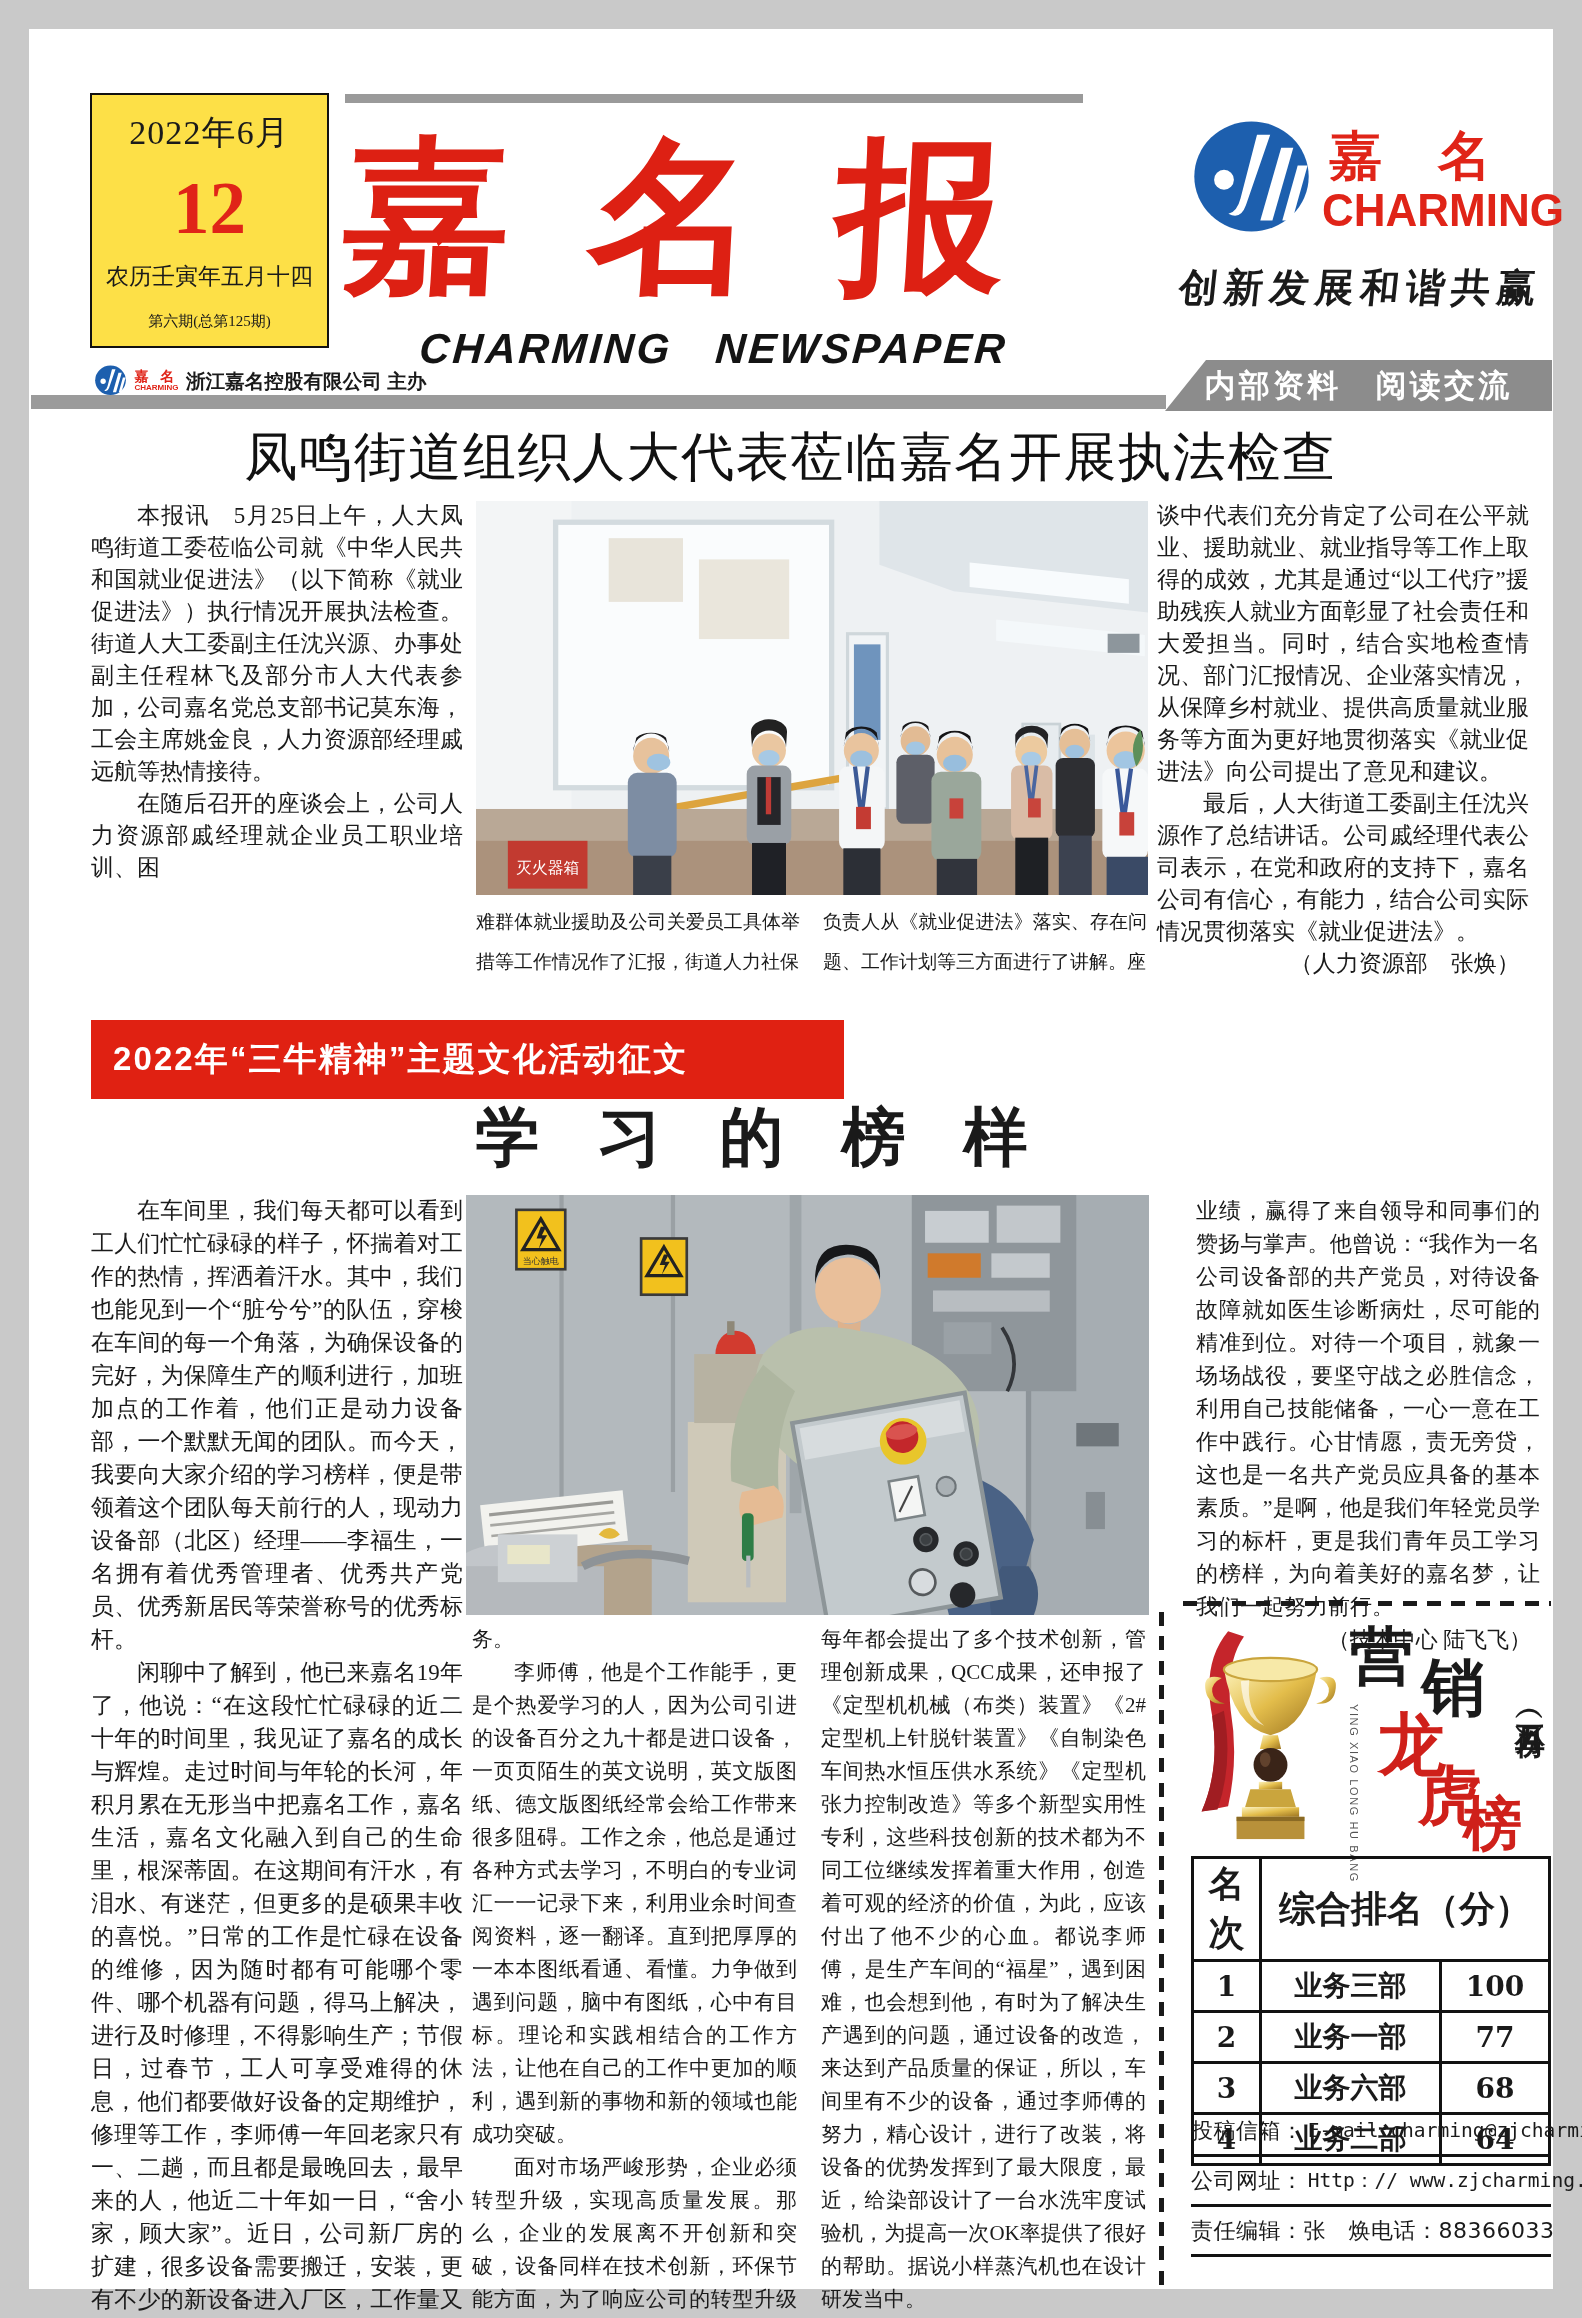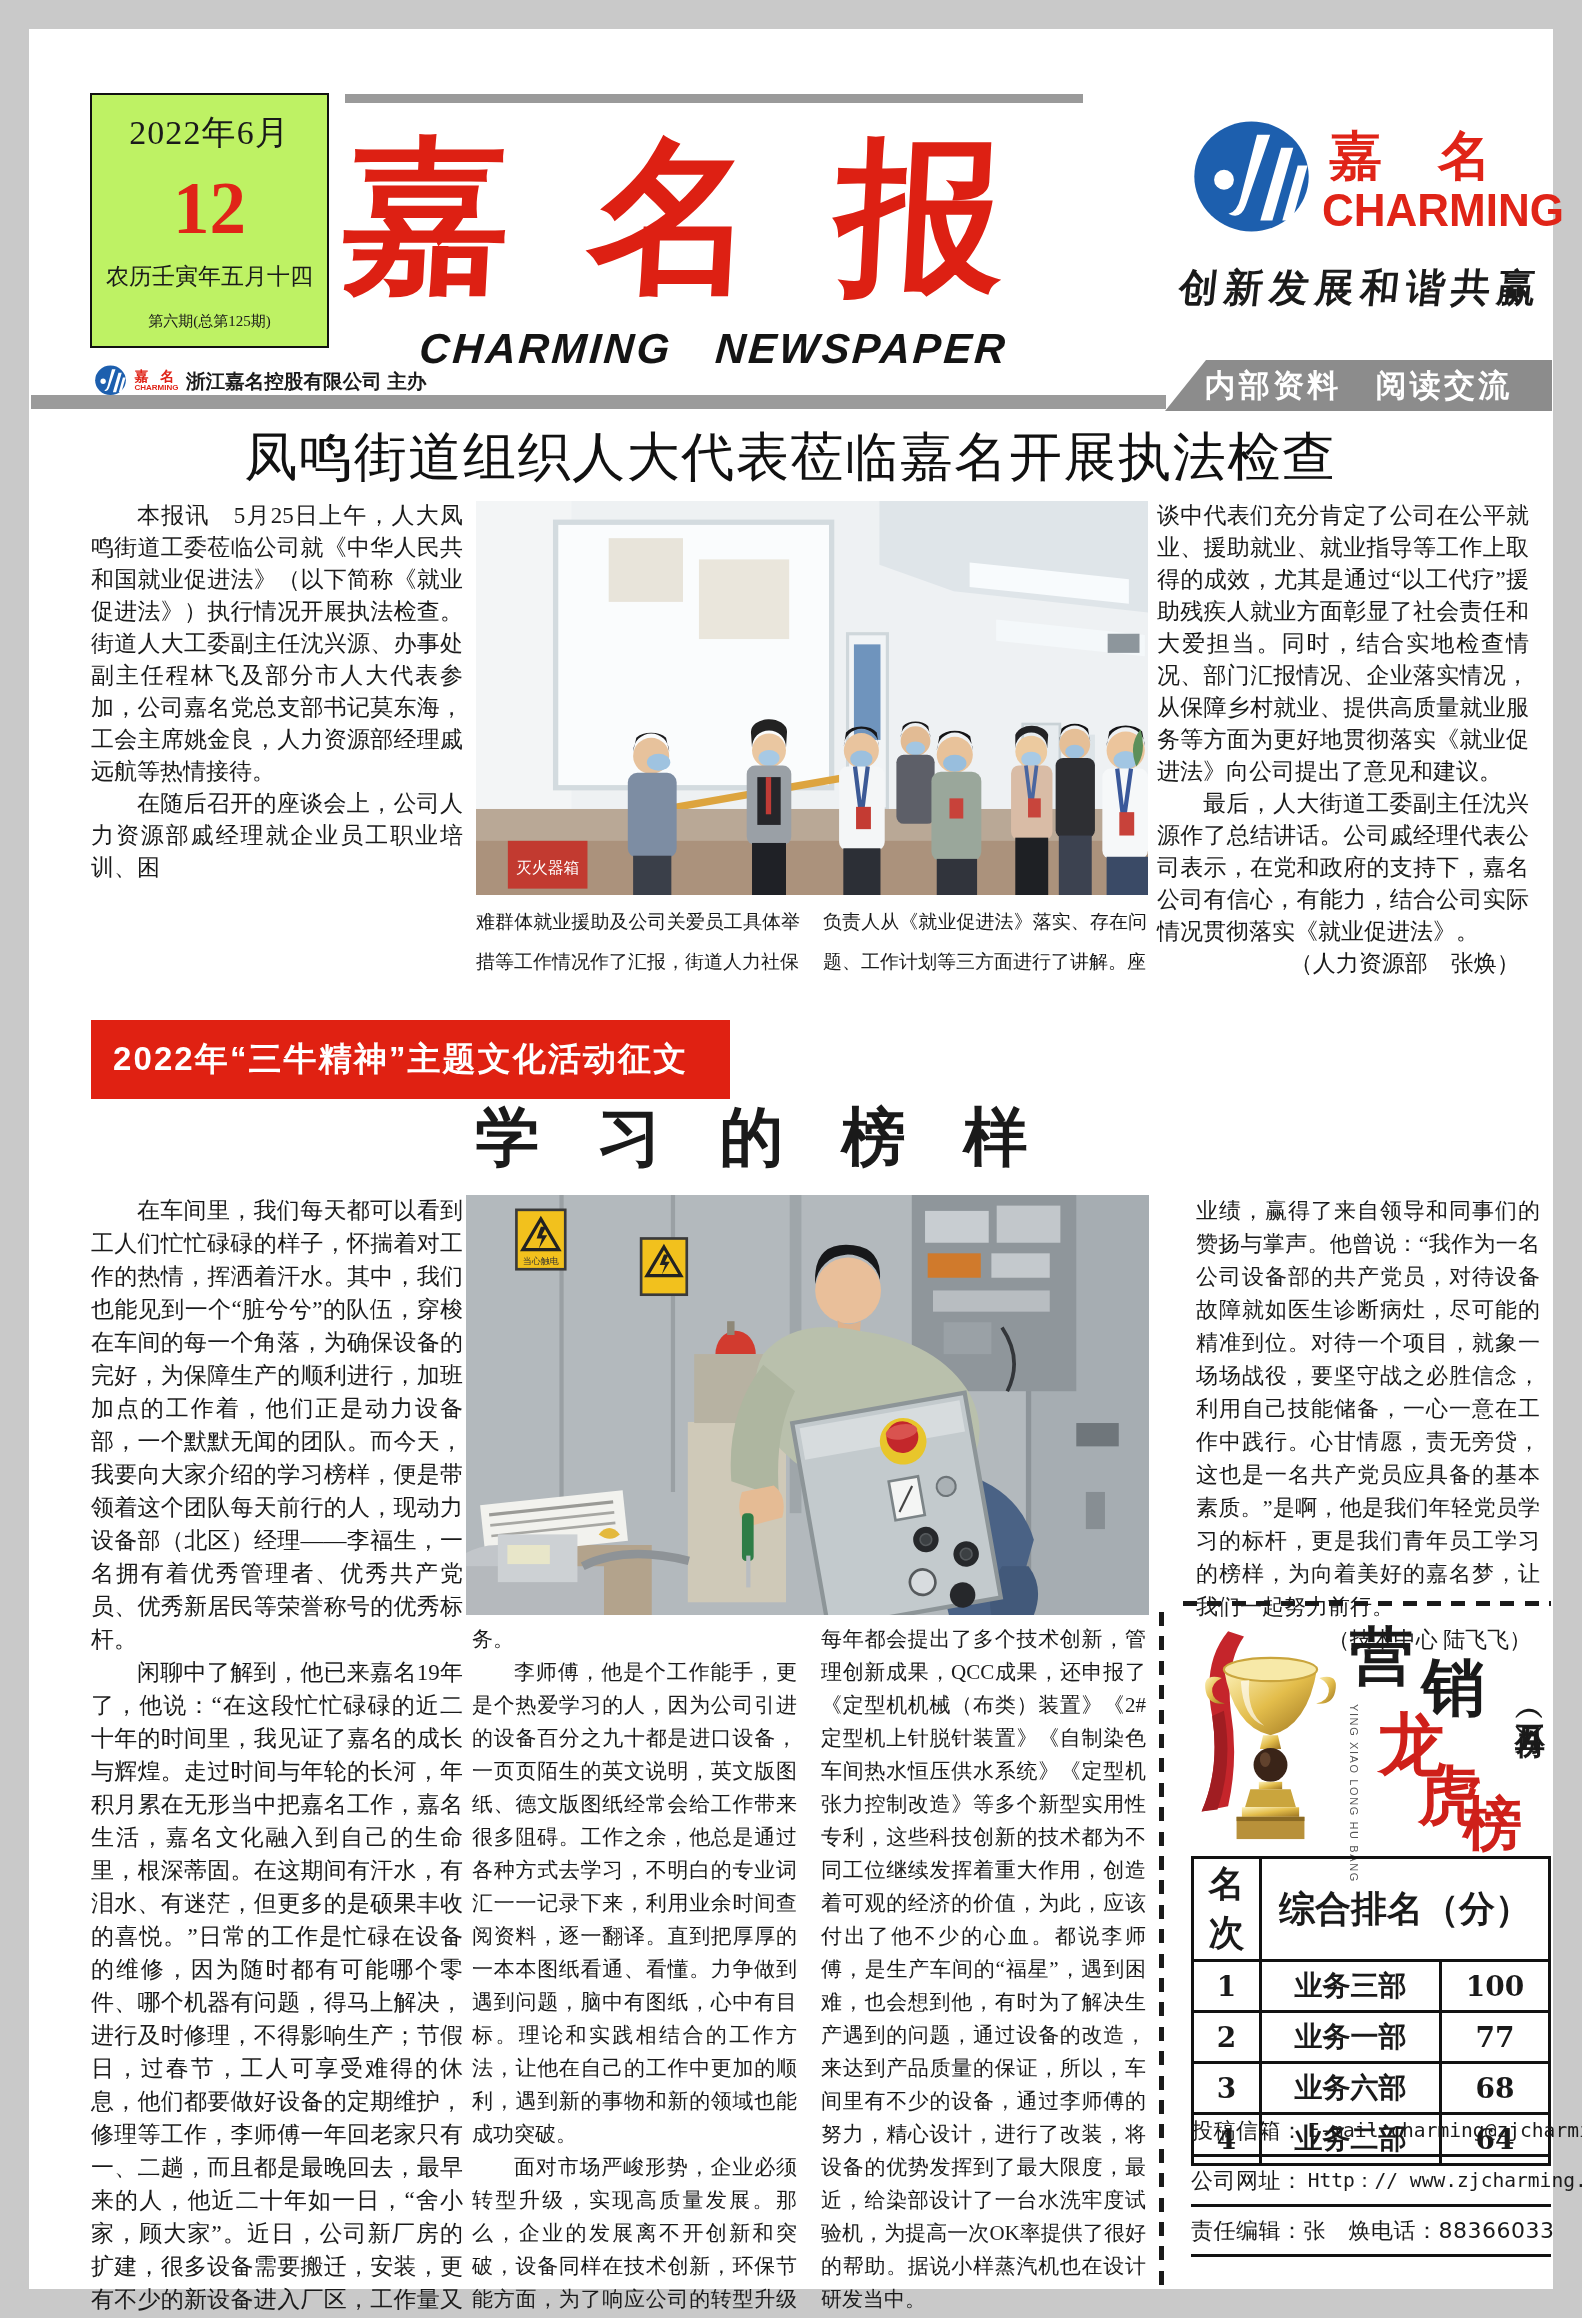--- a/index.html
+++ b/index.html
@@ -2,21 +2,21 @@
 <html style="font-size:8.5px"><head>
 <meta charset="utf-8">
 <style>
   html,body{margin:0;padding:0;background:#c9c9c9;}
   .canvas{position:relative;width:1583px;height:2319px;background:#c9c9c9;overflow:hidden;
           font-family:"Liberation Serif","DejaVu Serif",serif;color:#1a1a1a;}
   .page{position:absolute;left:29px;top:29px;width:1524px;height:2260px;background:#ffffff;}
   .abs{position:absolute;}
 
   
-  .date-box{left:90px;top:93px;width:239px;height:255px;border:2.1px solid #111;background:#bef264;
+  .date-box{left:90px;top:93px;width:239px;height:255px;border:2.1px solid #111;background:#fde047;
             display:flex;flex-direction:column;align-items:center;justify-content:space-between;
             padding:15px 3.2px;box-sizing:border-box;text-align:center;}
   .date-ym{font-size:34px;letter-spacing:1.1px;}
   .date-day{font-size:73px;font-weight:bold;color:#e02418;line-height:0.9;}
   .date-lunar{font-size:23px;}
   .date-issue{font-size:15px;}
 
   .mast-bar{left:345px;top:94px;width:738px;height:8.5px;background:#9a9a9a;}
   .mast-title{left:329px;top:109px;width:769px;height:212px;text-align:center;line-height:212px;
               font-size:167px;font-weight:bold;color:#dd2013;letter-spacing:80px;
@@ -51,21 +51,21 @@
   .col p{margin:0;text-indent:2em;}
   .col p.cont{text-indent:0;}
   .a1-col1{left:91px;top:500px;width:372px;height:491px;font-size:23px;line-height:32px;}
   .a1-col2{left:1157px;top:500px;width:372px;height:491px;font-size:23px;line-height:32px;}
   .cap{font-size:19px;line-height:40px;}
   .cap-left{left:476px;top:902px;width:324px;height:85px;}
   .cap-right{left:823px;top:902px;width:324px;height:85px;}
   .byline{text-align:right;text-indent:0 !important;padding-right:0.4em;}
 
   
-  .red-banner{left:91px;top:1020px;width:639px;height:79px;background:#e02112;display:flex;
+  .red-banner{left:91px;top:1020px;width:753px;height:79px;background:#e02112;display:flex;
               align-items:center;padding-left:22px;box-sizing:border-box;}
   .red-banner span{color:#fff;font-size:33px;font-weight:bold;letter-spacing:2.1px;
                    font-family:"Liberation Sans",sans-serif;white-space:nowrap;}
   .headline2{left:340px;top:1094px;width:881px;text-align:center;font-size:64px;font-weight:900;
              letter-spacing:58px;font-family:"Liberation Sans","DejaVu Sans",sans-serif;white-space:nowrap;}
   .a2-col1{left:91px;top:1194px;width:372px;height:1032px;font-size:23px;line-height:33px;}
   .a2-mid1{left:472px;top:1623px;width:325px;height:605px;font-size:21px;line-height:33px;}
   .a2-mid2{left:821px;top:1623px;width:325px;height:605px;font-size:21px;line-height:33px;}
   .a2-col4{left:1196px;top:1194px;width:344px;height:406px;font-size:22px;line-height:33px;}
 

